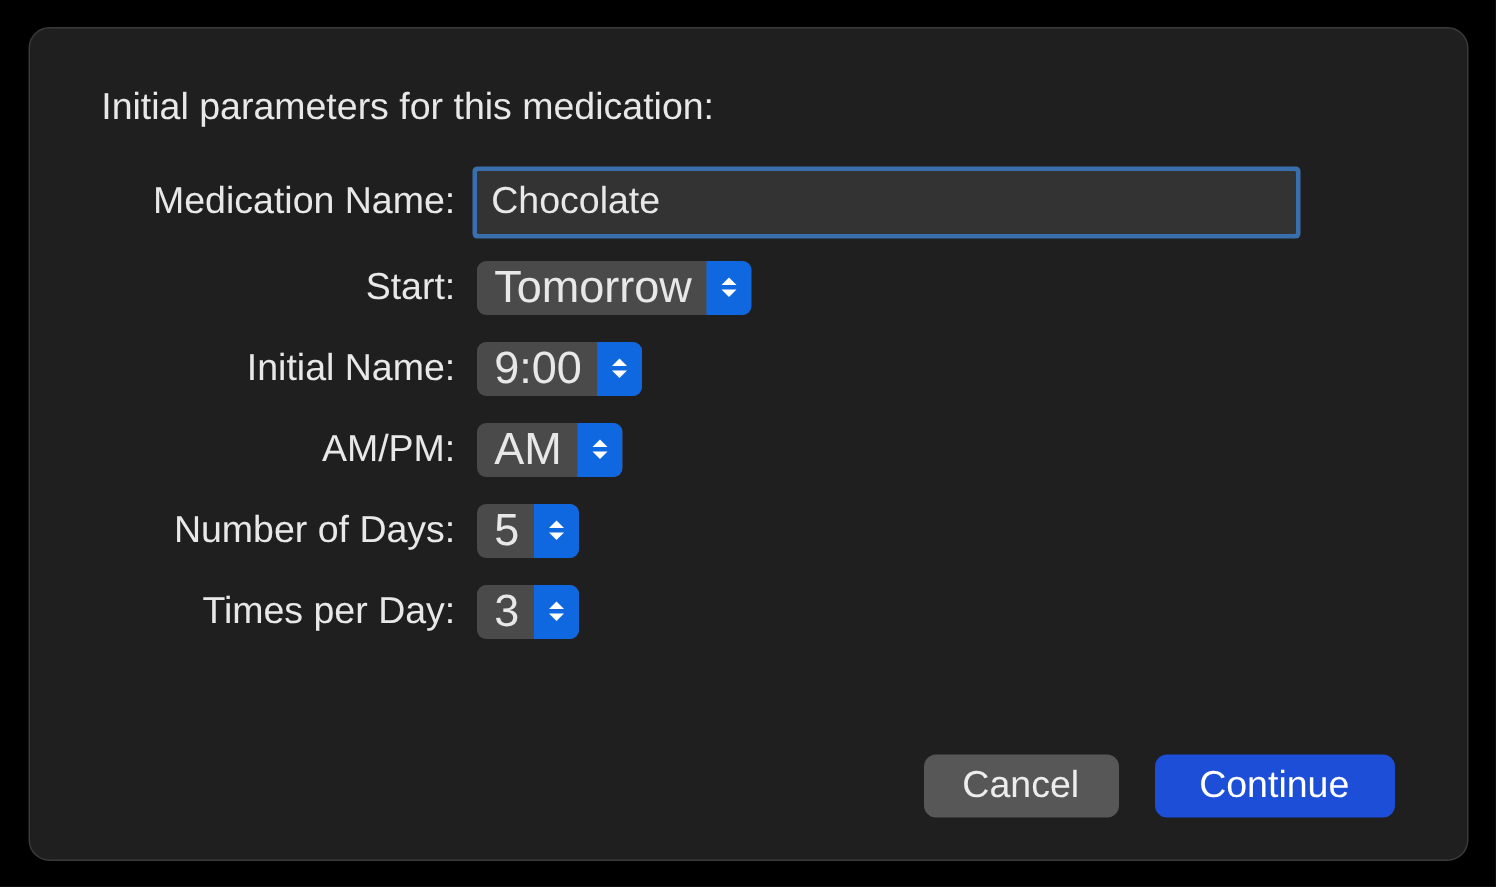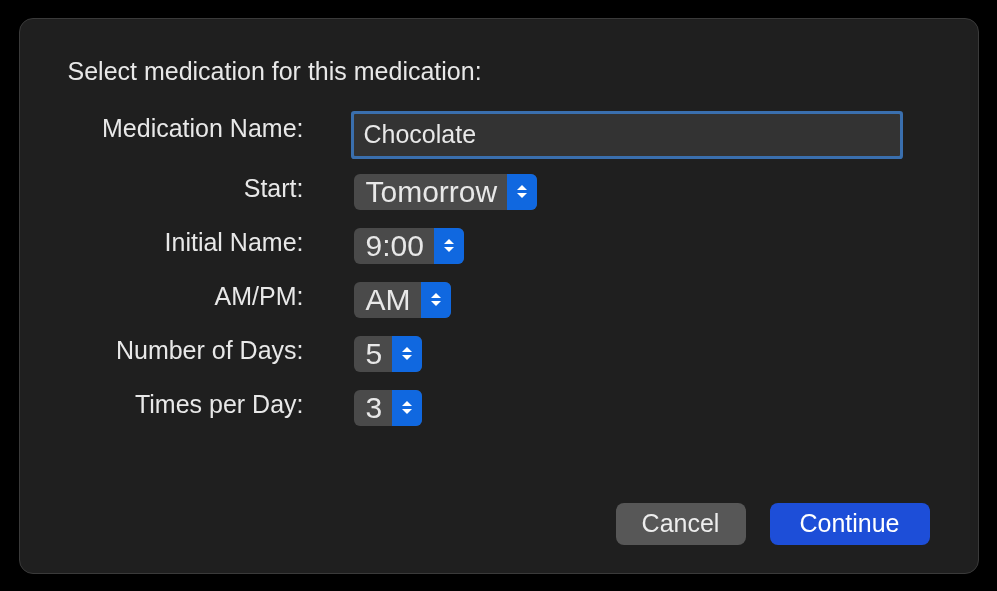--- a/index.html
+++ b/index.html
@@ -31,23 +31,22 @@
 
     .dialog-title {
       font-size: 25px;
       font-weight: 400;
       color: #e8e8e8;
       margin-bottom: 28px;
     }
 
     .form-row {
       display: flex;
-      align-items: flex-start;
+      align-items: center;
       margin-bottom: 18px;
-      gap: 36px;
     }
 
     .form-label {
       width: 250px;
       text-align: right;
       font-size: 25px;
       font-weight: 400;
       color: #e8e8e8;
       padding-right: 14px;
     }
@@ -143,21 +142,21 @@
       background: #1d4ed8;
       color: #ffffff;
       min-width: 160px;
     }
   </style>
 </head>
 <body>
 
 <div class="dialog">
 
-  <div class="dialog-title">Select medication for this medication:</div>
+  <div class="dialog-title">Initial parameters for this medication:</div>
 
   <div class="form-row">
     <div class="form-label">Medication Name:</div>
     <input type="text" class="text-input" value="Chocolate" style="">
   </div>
 
   <div class="form-row">
     <div class="form-label">Start:</div>
     <div class="select-wrapper">
       <div class="select-value">Tomorrow</div>

